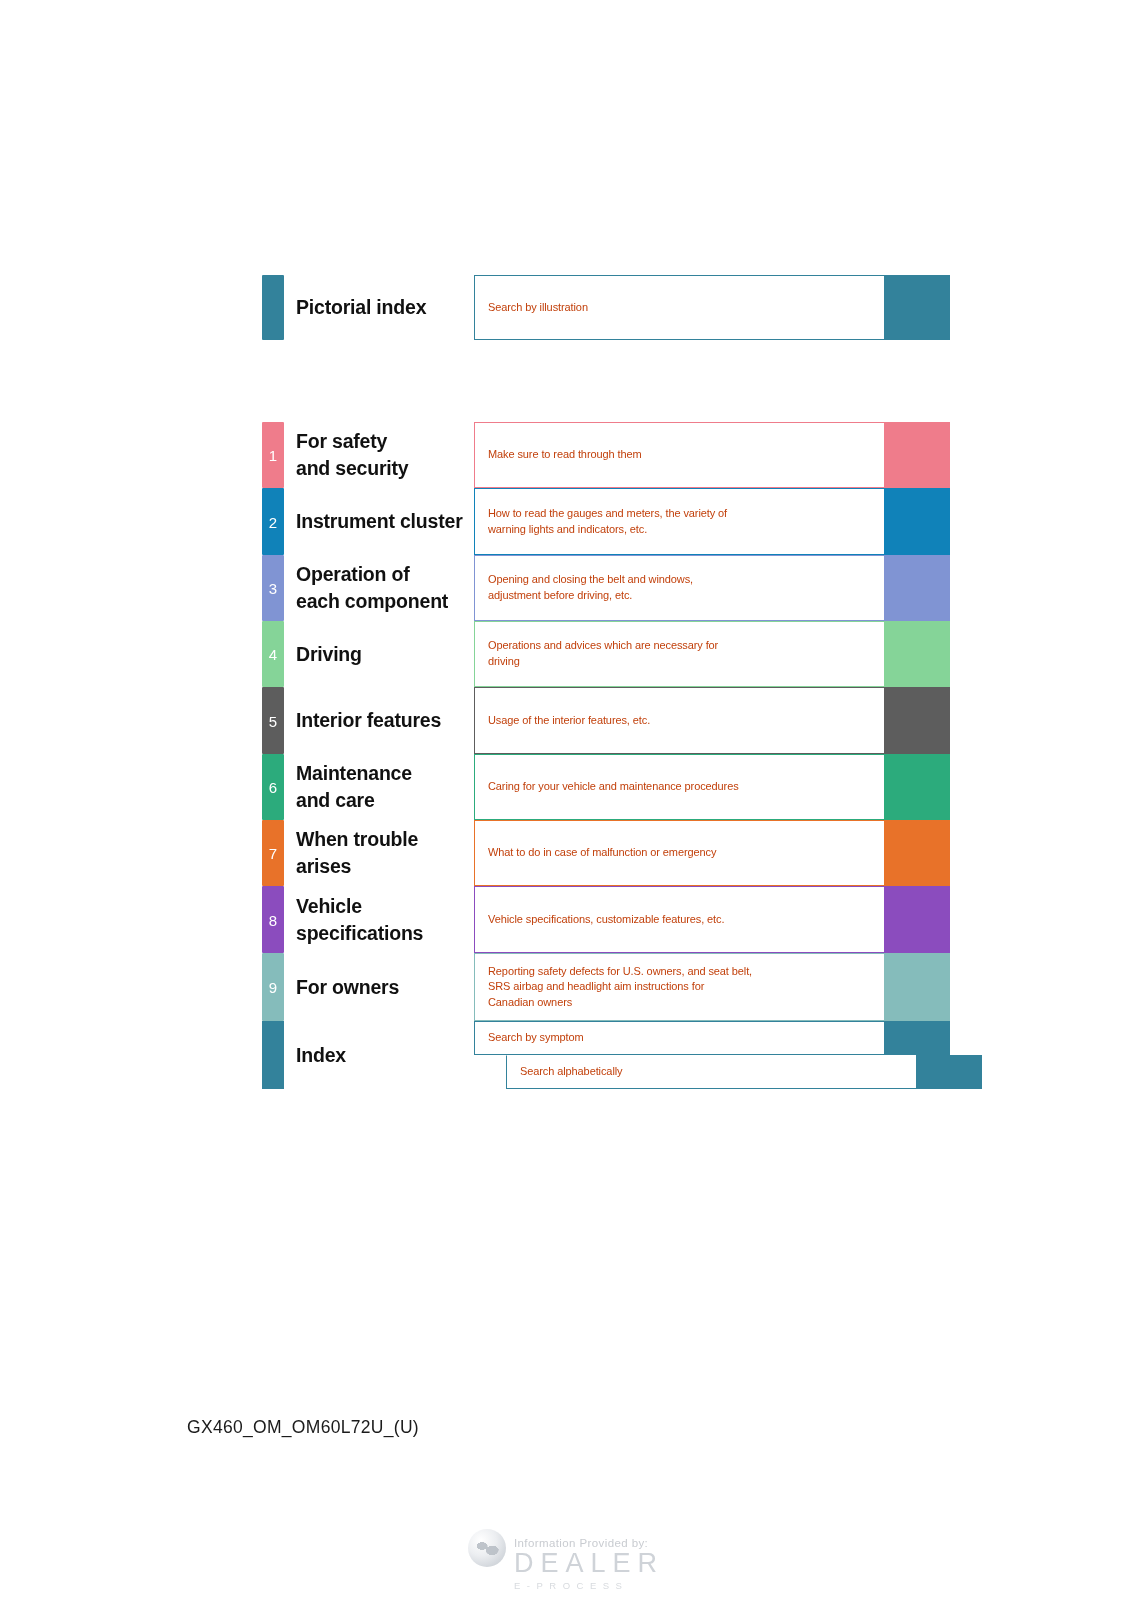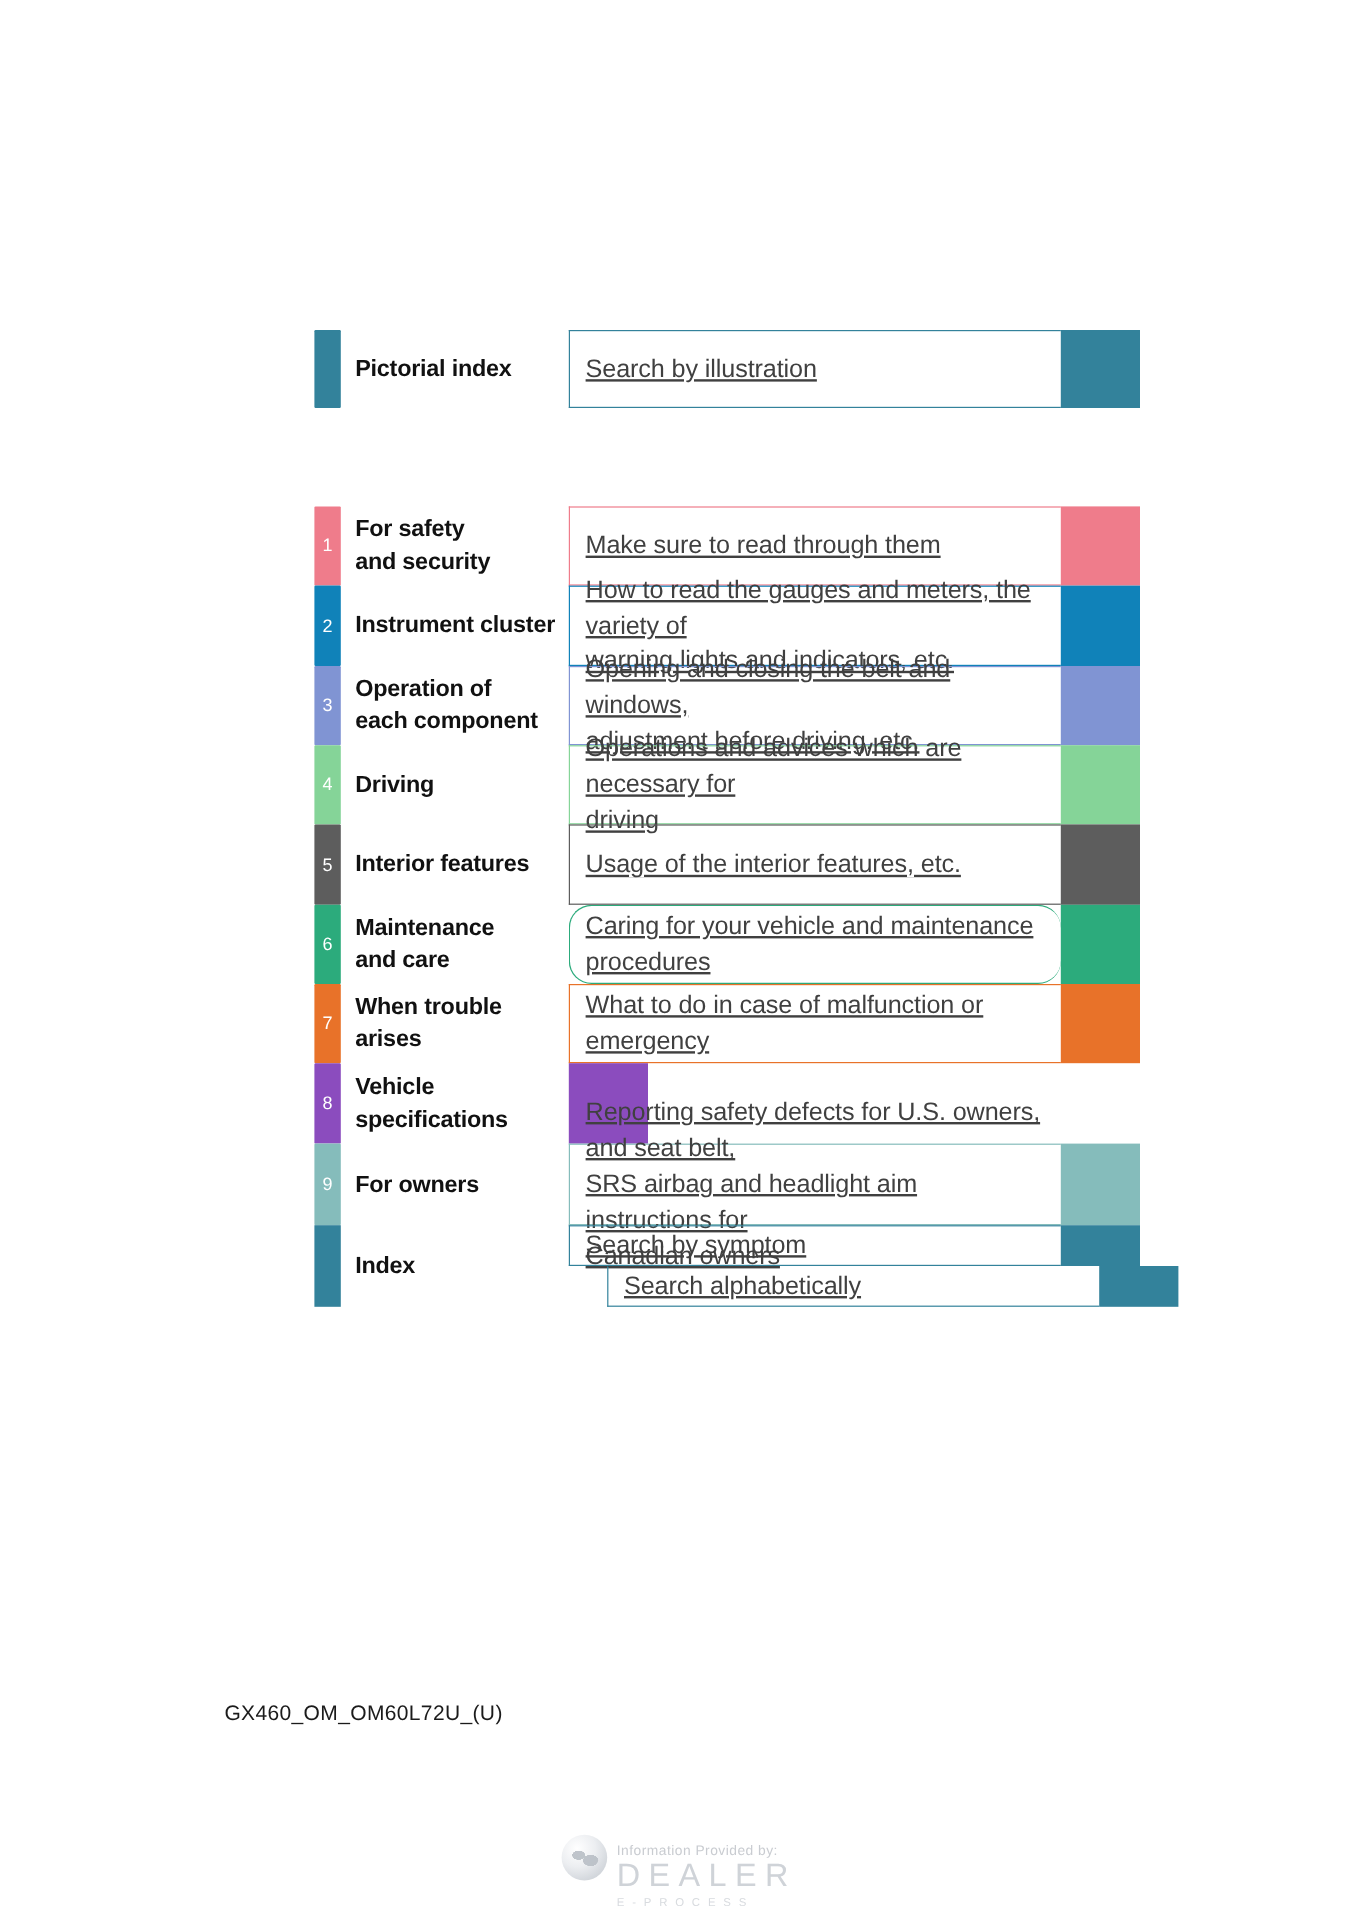--- a/index.html
+++ b/index.html
@@ -83,26 +83,25 @@
     flex: 0 0 410px;
     width: 410px;
     box-sizing: border-box;
     display: flex;
     align-items: center;
     border: 1px solid #cfcfcf;
     border-right: none;
     padding: 6px 12px 6px 13px;
   }
   .desc-text {
-    font-size: 21px;
+    font-size: 11px;
     line-height: 1.42;
-    color: #404040;
+    color: #c2410c;
     letter-spacing: -0.1px;
     white-space: pre-line;
-    text-decoration: underline;
   }
 
   
   .swatch {
     flex: 0 0 66px;
     width: 66px;
   }
 
   
   .row-gap {
@@ -263,21 +262,21 @@
         <div class="swatch" style="background: rgb(93, 93, 93);"></div>
       </div>
       <div class="toc-row" style="height: 66px;">
         <div class="tab" style="background: rgb(44, 171, 124);">
           <span class="tab-num">6</span>
         </div>
         <div class="title-cell">
           <div class="title-text">Maintenance
 and care</div>
         </div>
-        <div class="desc-cell" style="border-color: rgb(44, 171, 124); border-width: 1px; border-radius: 19px;">
+        <div class="desc-cell" style="border-color: rgb(44, 171, 124); border-width: 1px;">
           <div class="desc-text">Caring for your vehicle and maintenance procedures</div>
         </div>
         <div class="swatch" style="background: rgb(44, 171, 124);"></div>
       </div>
       <div class="toc-row" style="height: 66px;">
         <div class="tab" style="background: rgb(232, 114, 41);">
           <span class="tab-num">7</span>
         </div>
         <div class="title-cell">
           <div class="title-text">When trouble
@@ -288,20 +287,23 @@
         </div>
         <div class="swatch" style="background: rgb(232, 114, 41);"></div>
       </div>
       <div class="toc-row" style="height: 67px;">
         <div class="tab" style="background: rgb(139, 76, 190);">
           <span class="tab-num">8</span>
         </div>
         <div class="title-cell">
           <div class="title-text">Vehicle
 specifications</div>
+        </div>
+        <div class="desc-cell" style="border-color: rgb(139, 76, 190); border-width: 1px;">
+          <div class="desc-text">Vehicle specifications, customizable features, etc.</div>
         </div>
         <div class="swatch" style="background: rgb(139, 76, 190);"></div>
       </div>
       <div class="toc-row" style="height: 68px;">
         <div class="tab" style="background: rgb(133, 188, 187);">
           <span class="tab-num">9</span>
         </div>
         <div class="title-cell">
           <div class="title-text">For owners</div>
         </div>

